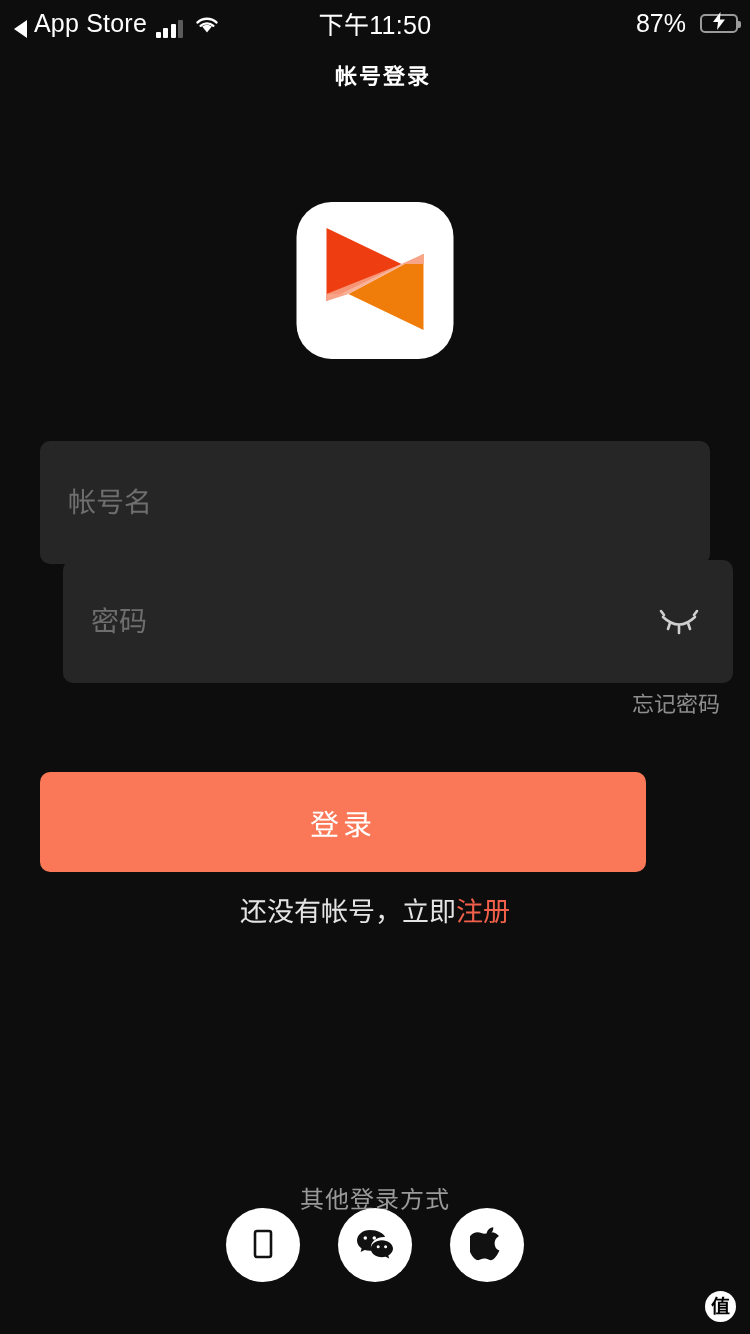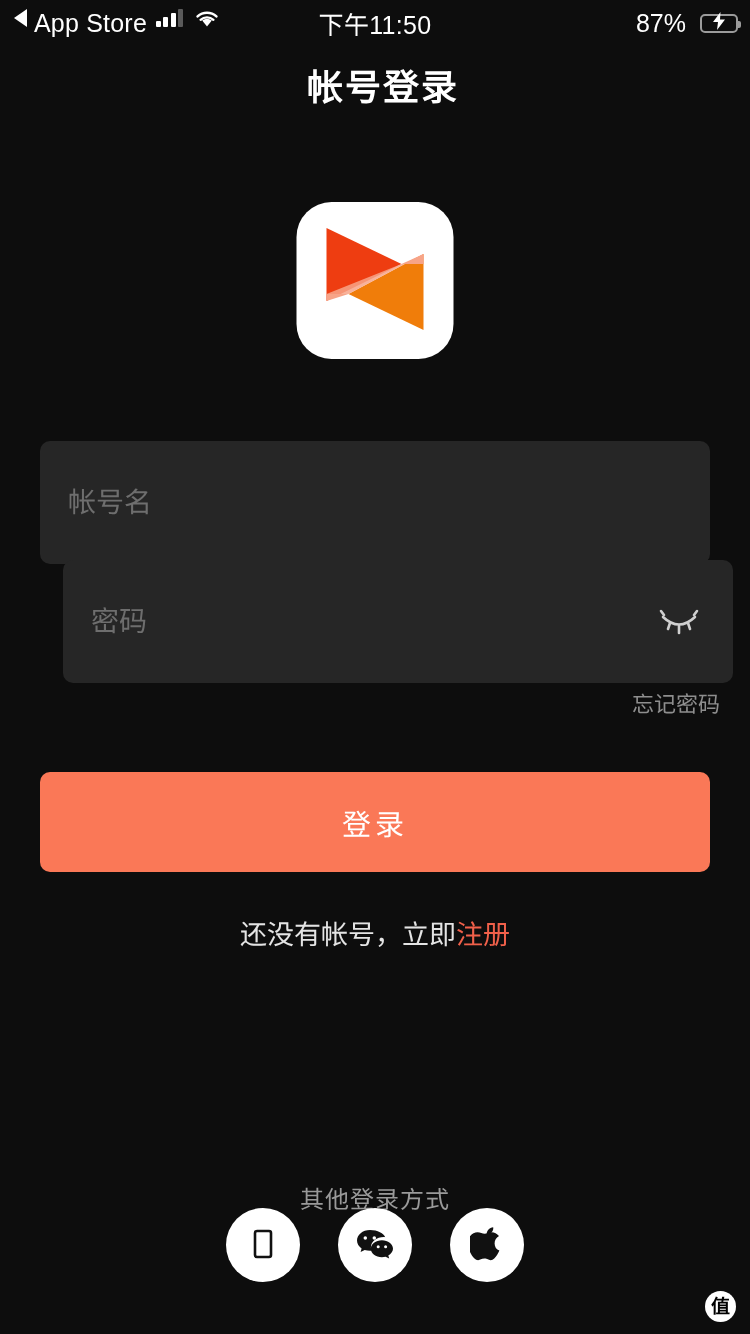--- a/index.html
+++ b/index.html
@@ -25,21 +25,21 @@
     width: 750px;
     height: 46px;
     display: flex;
     align-items: center;
     color: #ffffff;
   }
   .sb-left {
     position: absolute;
     left: 14px;
     display: flex;
-    align-items: flex-start;
+    align-items: flex-end;
     gap: 7px;
   }
   .back-tri {
     width: 0; height: 0;
     border-top: 9px solid transparent;
     border-bottom: 9px solid transparent;
     border-right: 13px solid #ffffff;
   }
   .sb-carrier {
     font-size: 25px;
@@ -116,21 +116,21 @@
     transform: translate(-50%, -50%);
   }
 
   
   .page-title {
     position: absolute;
     top: 58px;
     left: 16px; right: 0;
     text-align: center;
     color: #ffffff;
-    font-size: 36px;
+    font-size: 22px;
     font-weight: bold;
     letter-spacing: 2px;
   }
 
   
   .logo-wrap {
     position: absolute;
     top: 202px;
     left: 50%;
     transform: translateX(-50%);
@@ -187,35 +187,35 @@
     right: 30px;
     color: #8e8e8e;
     font-size: 22px;
     cursor: pointer;
   }
 
   .login-btn {
     position: absolute;
     top: 772px;
     left: 40px;
-    width: 670px;
+    width: 606px;
     height: 100px;
     background: #fa7857;
     border: none;
     border-radius: 10px;
     color: #ffffff;
     font-size: 29px;
     letter-spacing: 4px;
     font-family: "Liberation Sans", "DejaVu Sans", sans-serif;
     cursor: pointer;
   }
 
   .register-line {
     position: absolute;
-    top: 913px;
+    top: 890px;
     left: 0; right: 0;
     text-align: center;
     font-size: 27px;
     color: #e4e4e4;
     font-family: Liberation Serif, serif;
   }
   .register-link {
     color: #f0604a;
     cursor: pointer;
   }

